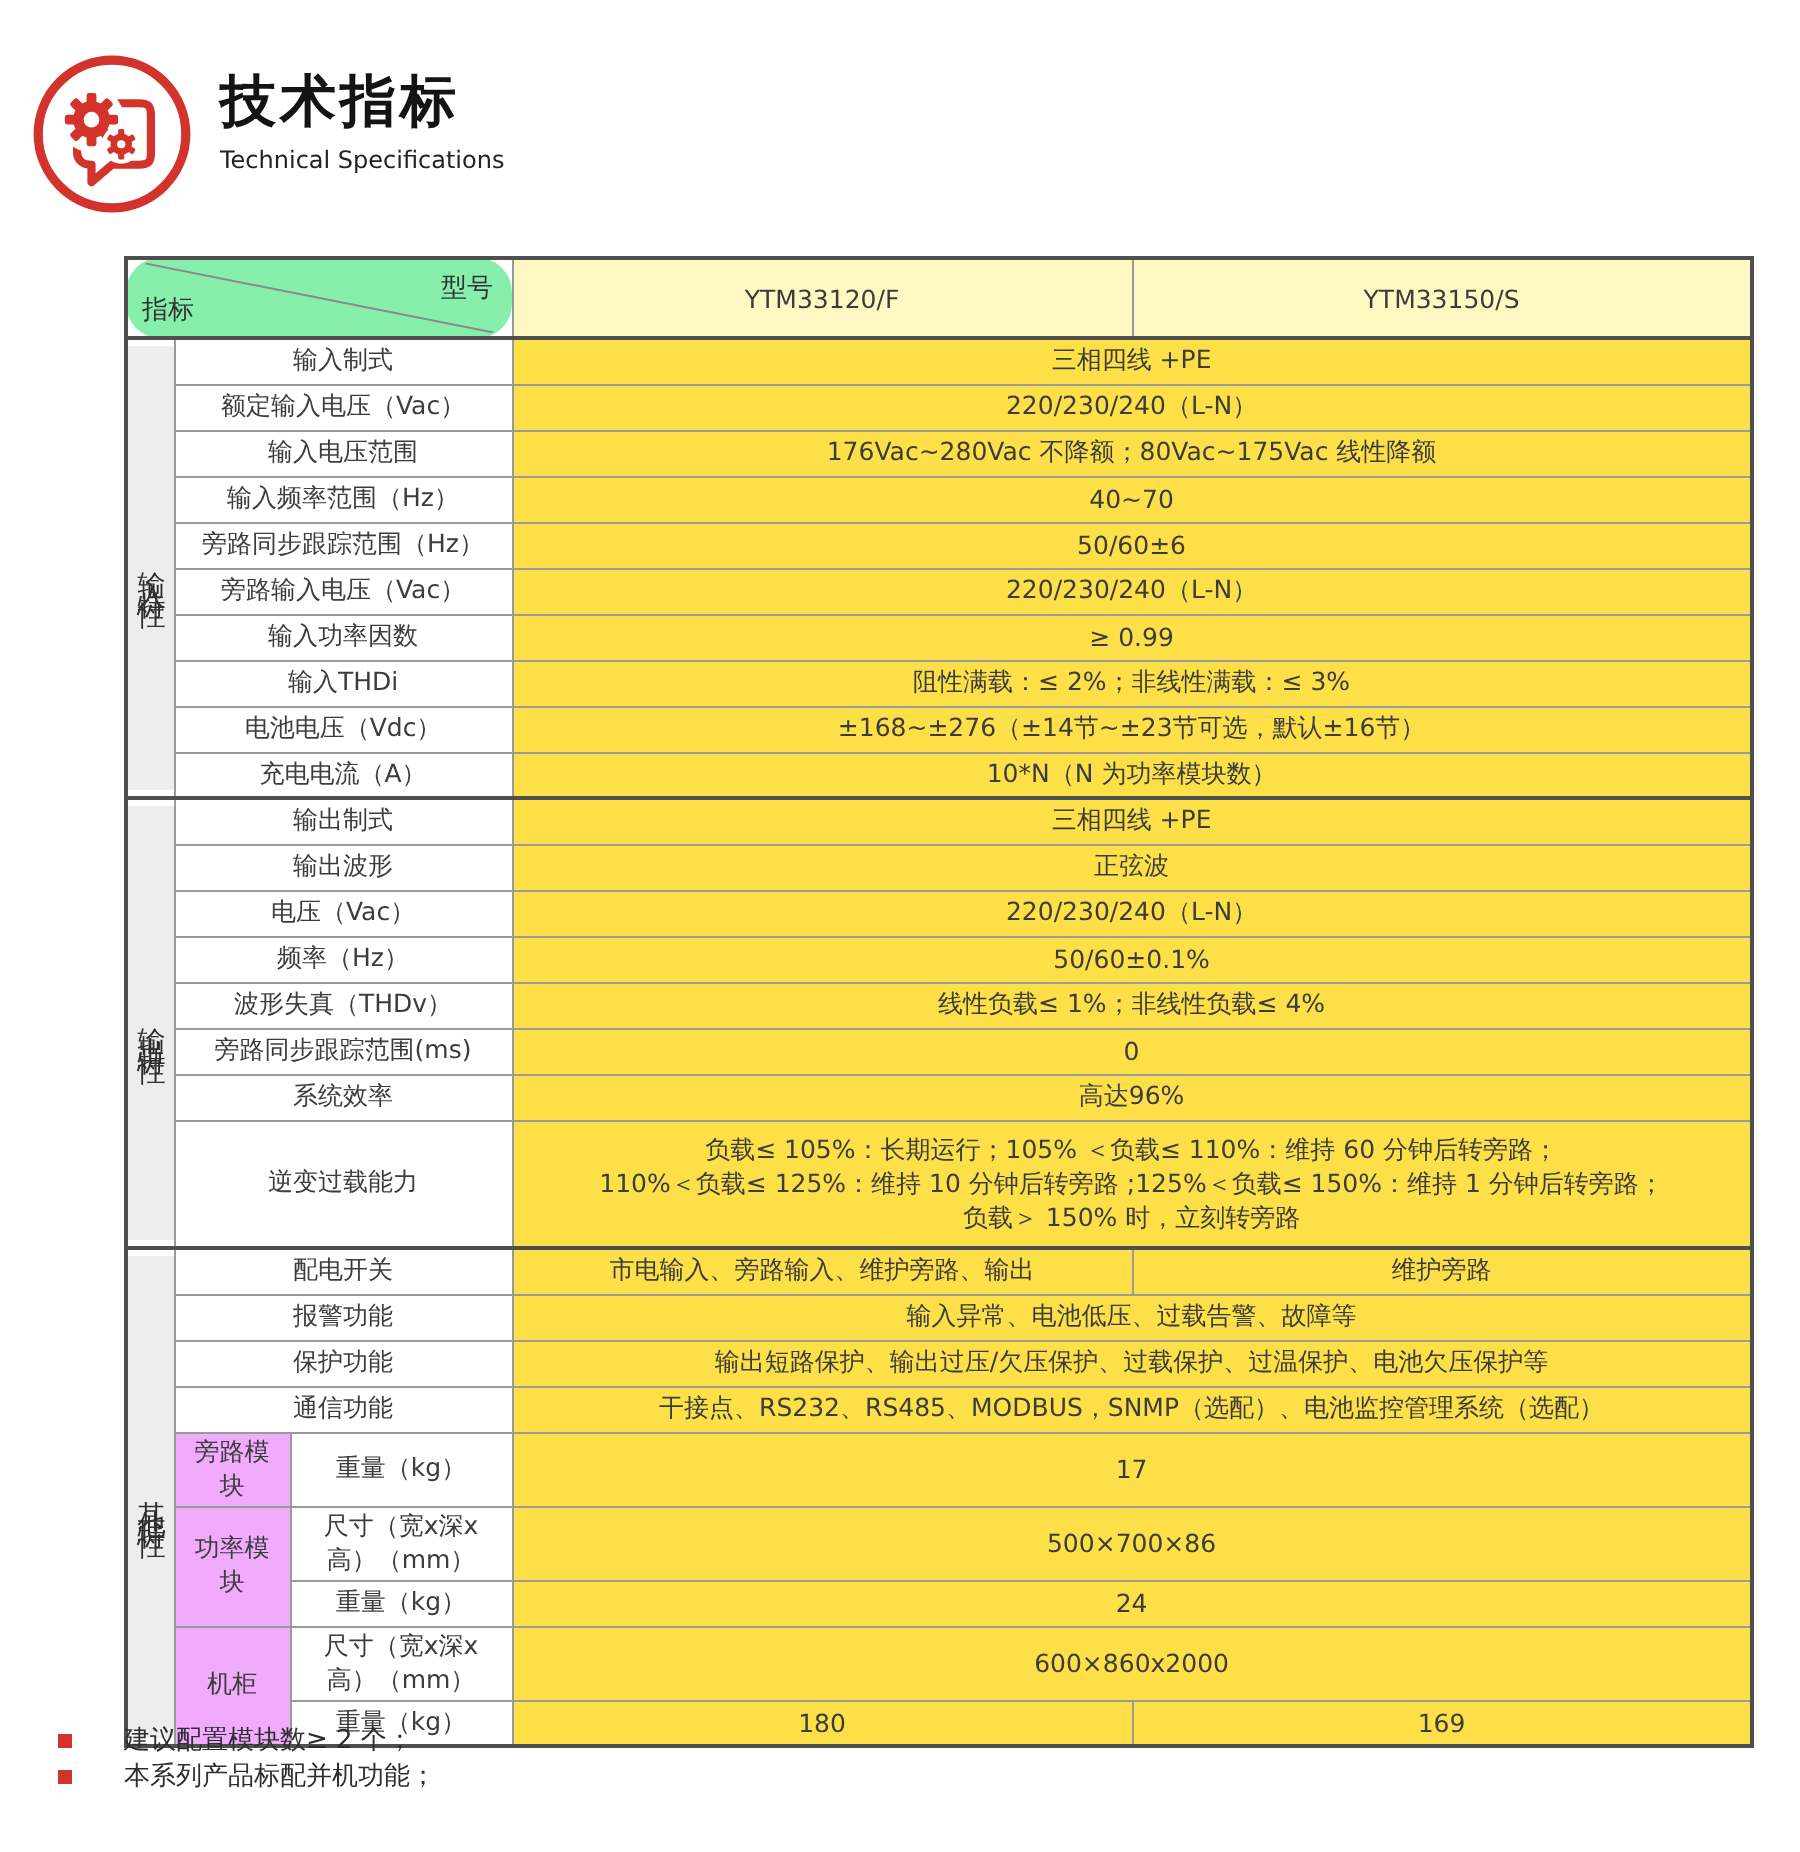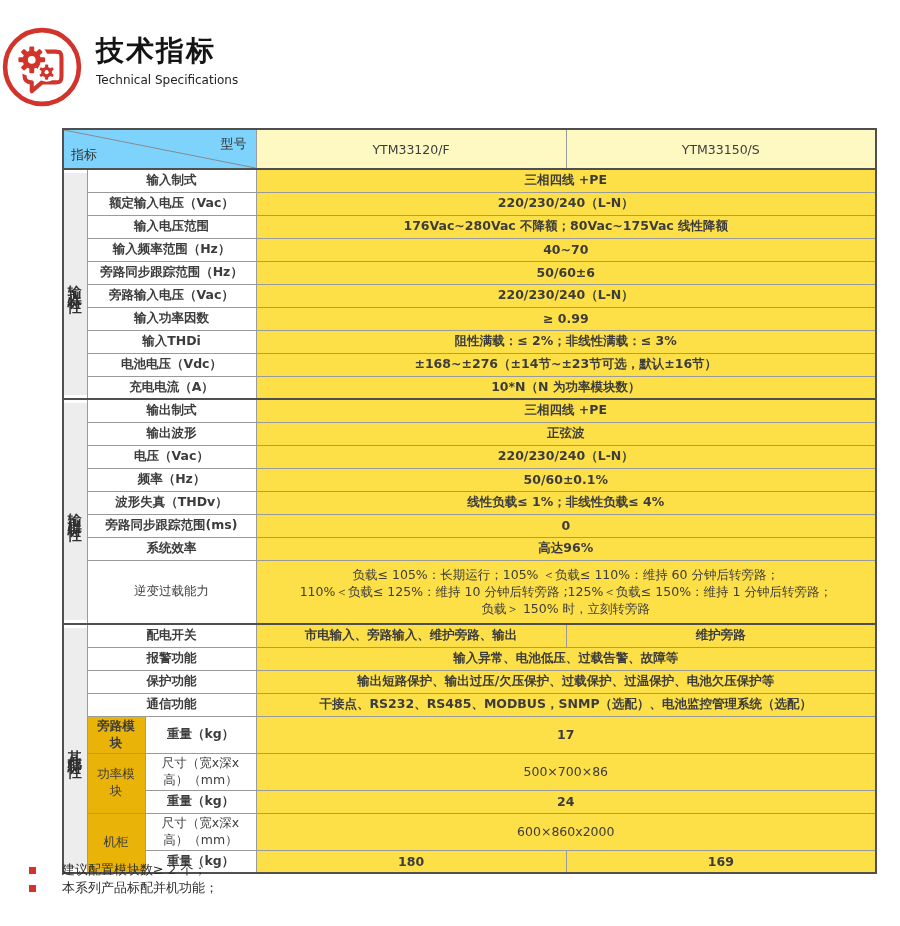--- a/index.html
+++ b/index.html
@@ -1,47 +1,47 @@
 <!DOCTYPE html>
 <html><head>
 <meta charset="utf-8">
 <style>
   html,body{margin:0;padding:0;background:#fff;}
   body{width:900px;height:926px;position:relative;font-family:"DejaVu Sans",sans-serif;color:#3c3c3c;}
 
   
-  .page-header{position:absolute;left:1px;top:26px;display:flex;align-items:flex-start;}
+  .page-header{position:absolute;left:15px;top:26px;display:flex;align-items:flex-start;}
   .hdr-icon{width:82px;height:82px;flex:0 0 auto;}
   .hdr-text{margin-left:13px;padding-top:10px;}
   .title-cn{font-size:28px;font-weight:bold;color:#141414;letter-spacing:2px;line-height:1.1;}
   .title-en{font-size:12px;color:#222;margin-top:6px;}
 
   
   table.spec{position:absolute;left:62px;top:128px;width:813px;border-collapse:collapse;table-layout:fixed;}
   table.spec td{border:1px solid #9a9a9a;font-size:12.5px;color:#3c3c3c;text-align:center;vertical-align:middle;padding:1px 4px;overflow:hidden;}
   table.spec{border:2px solid #4f4f4f;}
   tr.h-header{height:40px;}
-  tr.h-std{height:23px;font-weight:bold;}
+  tr.h-std{height:23px;}
   tr.h-tall{height:64px;}
   tr.h-2line{height:32px;}
   tr.sec-top td{border-top:2px solid #4f4f4f;}
 
-  td.corner{position:relative;background:#7dd3fc;padding:0;}
+  td.corner{position:relative;background:#86efac;padding:0;border-radius:17px;}
   td.corner svg{position:absolute;left:0;top:0;width:100%;height:100%;}
   .corner-top{position:absolute;top:5px;right:9px;font-size:13px;color:#333;}
   .corner-bottom{position:absolute;bottom:4px;left:7px;font-size:13px;color:#333;}
 
   td.model{background:#fef9c3;font-size:13.5px;color:#333;}
 
   td.secstrip{padding:0;background:#fff;position:relative;}
   .sec-fill{position:absolute;left:0;right:0;top:3px;bottom:3px;background:#ededed;display:flex;align-items:center;justify-content:center;}
   .sec-vlabel{writing-mode:vertical-lr;text-orientation:upright;letter-spacing:5px;font-size:14px;color:#2e2e2e;}
 
   td.param{background:#fff;}
-  td.subgroup{background:#eab308;}
+  td.subgroup{background:#f0abfc;}
   td.val{background:#fde047;}
   .vline{line-height:17px;}
 
   
   .notes{position:absolute;left:29px;top:861px;}
   .note-row{display:flex;align-items:center;height:18px;}
   .note-bullet{width:7px;height:7px;background:#d2332b;flex:0 0 auto;}
   .note-text{margin-left:26px;font-size:13px;color:#2e2e2e;}
 </style>
 </head>

